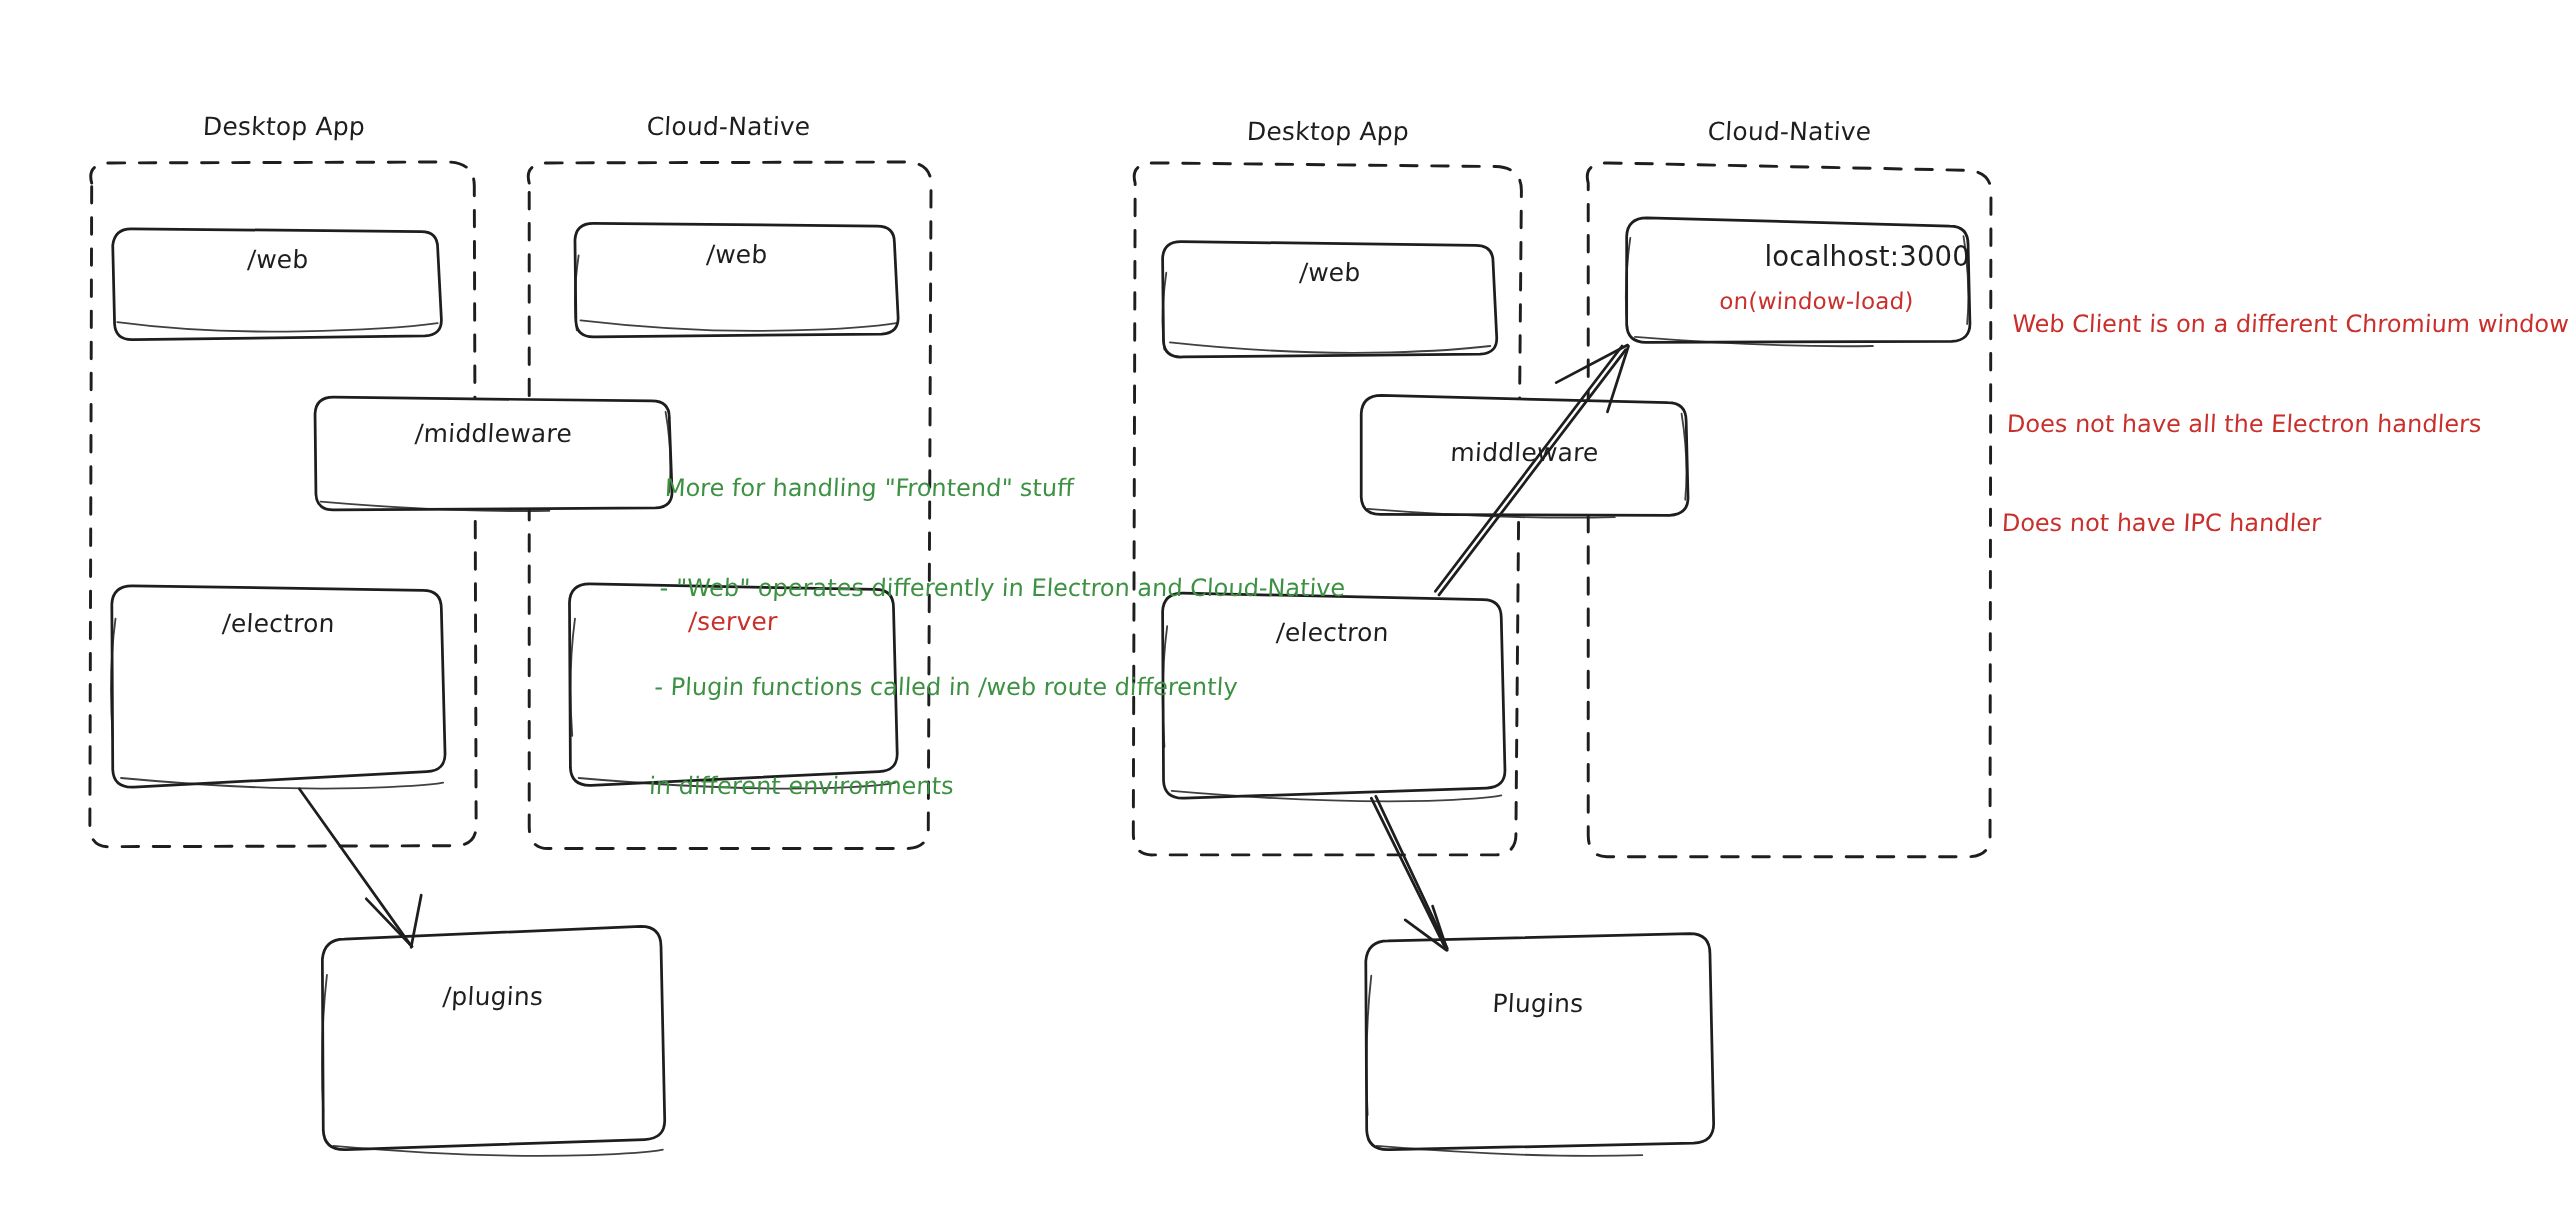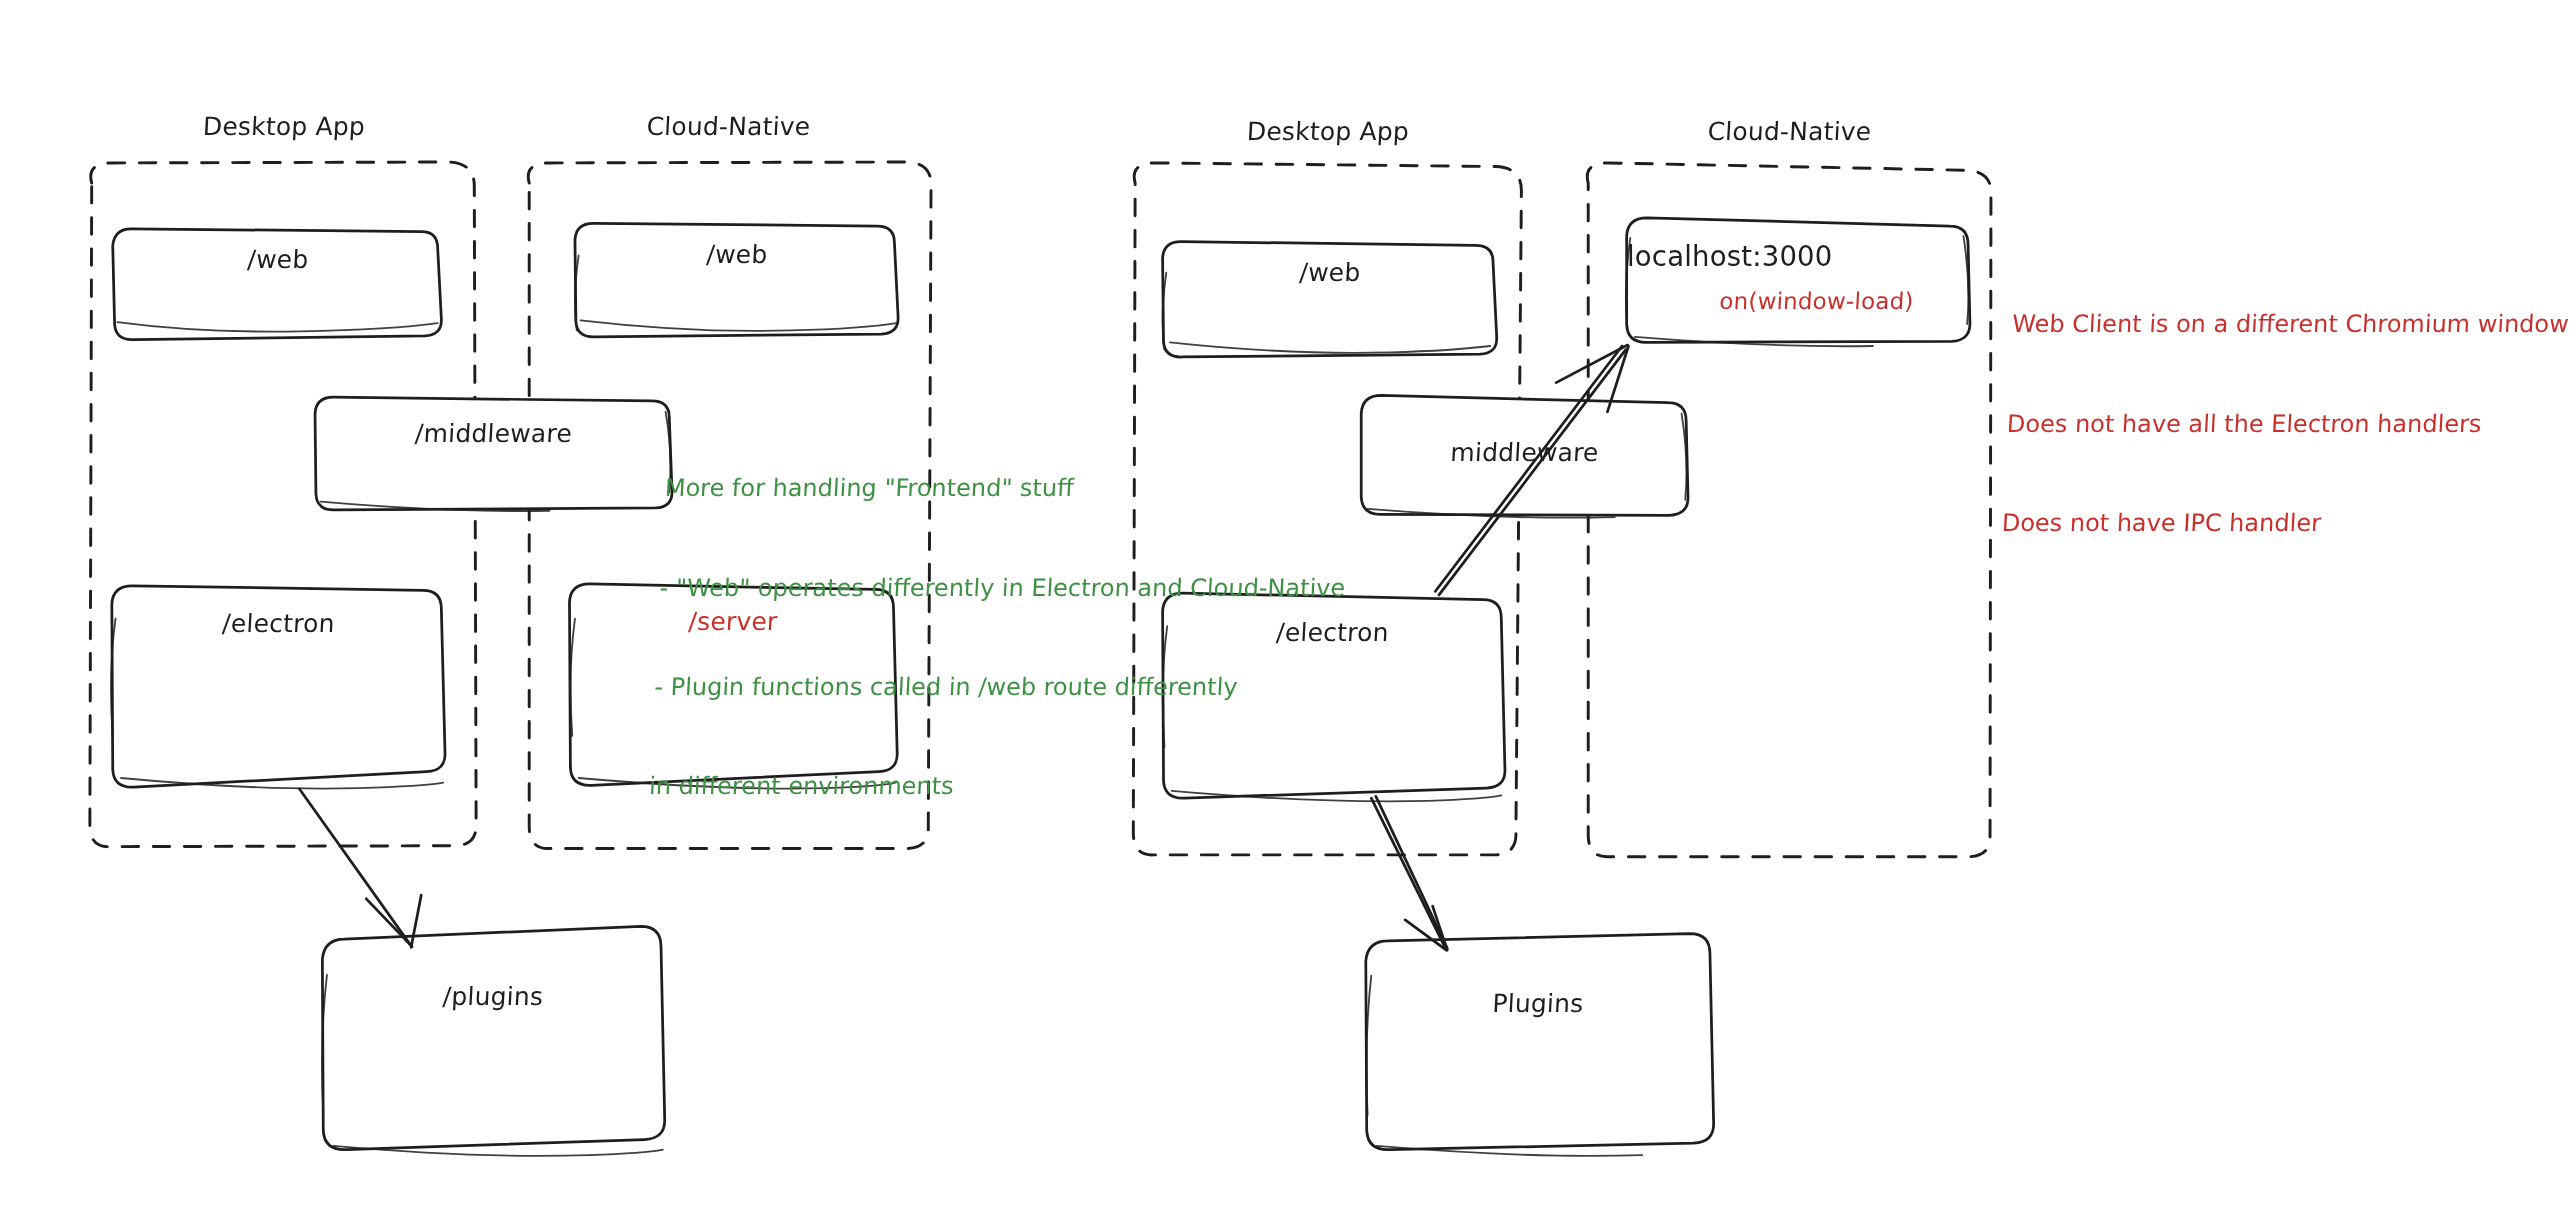--- a/index.html
+++ b/index.html
@@ -189,21 +189,21 @@
   <div class="lbl box-label" style="left:315px; top:419px; width:357px; text-align:center;">/middleware</div>
   <div class="lbl box-label" style="left:112px; top:609px; width:333px; text-align:center;">/electron</div>
   <div class="lbl box-label red" style="left:569px; top:607px; width:328px; text-align:center;">/server</div>
   <div class="lbl box-label" style="left:322px; top:982px; width:342px; text-align:center;">/plugins</div>
 
   <div class="lbl group-title" style="left:1135px; top:117px; width:386px;">Desktop App</div>
   <div class="lbl group-title" style="left:1588px; top:117px; width:403px;">Cloud-Native</div>
 
   <div class="lbl box-label" style="left:1163px; top:258px; width:334px; text-align:center;">/web</div>
 
-  <div class="lbl box-label big" style="left:1627px; top:240px; width:343px; text-align:left;">localhost:3000</div>
+  <div class="lbl box-label big" style="left:1627px; top:240px; width:343px; text-align:right;">localhost:3000</div>
   <div class="lbl red" style="left:1645px; top:288px; width:343px; text-align:center; font-size:23px;">on(window-load)</div>
 
   <div class="lbl box-label" style="left:1361px; top:438px; width:327px; text-align:center;">middleware</div>
   <div class="lbl box-label" style="left:1163px; top:618px; width:339px; text-align:center;">/electron</div>
   <div class="lbl box-label" style="left:1366px; top:989px; width:344px; text-align:center;">Plugins</div>
 
   <div class="note green" style="left:657px; top:406px;">
     <div>More for handling "Frontend" stuff</div>
     <div>- "Web" operates differently in Electron and Cloud-Native</div>
     <div>- Plugin functions called in /web route differently</div>

